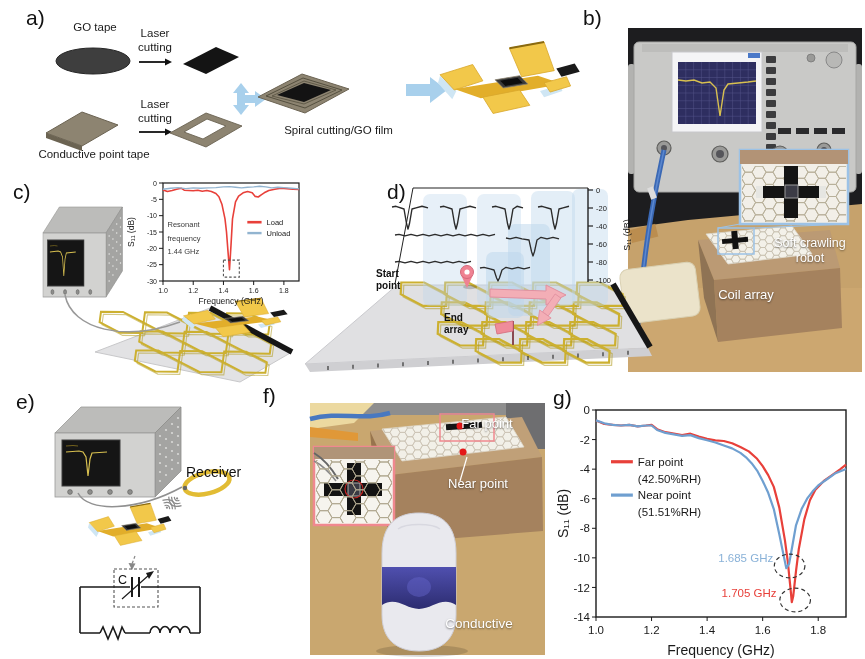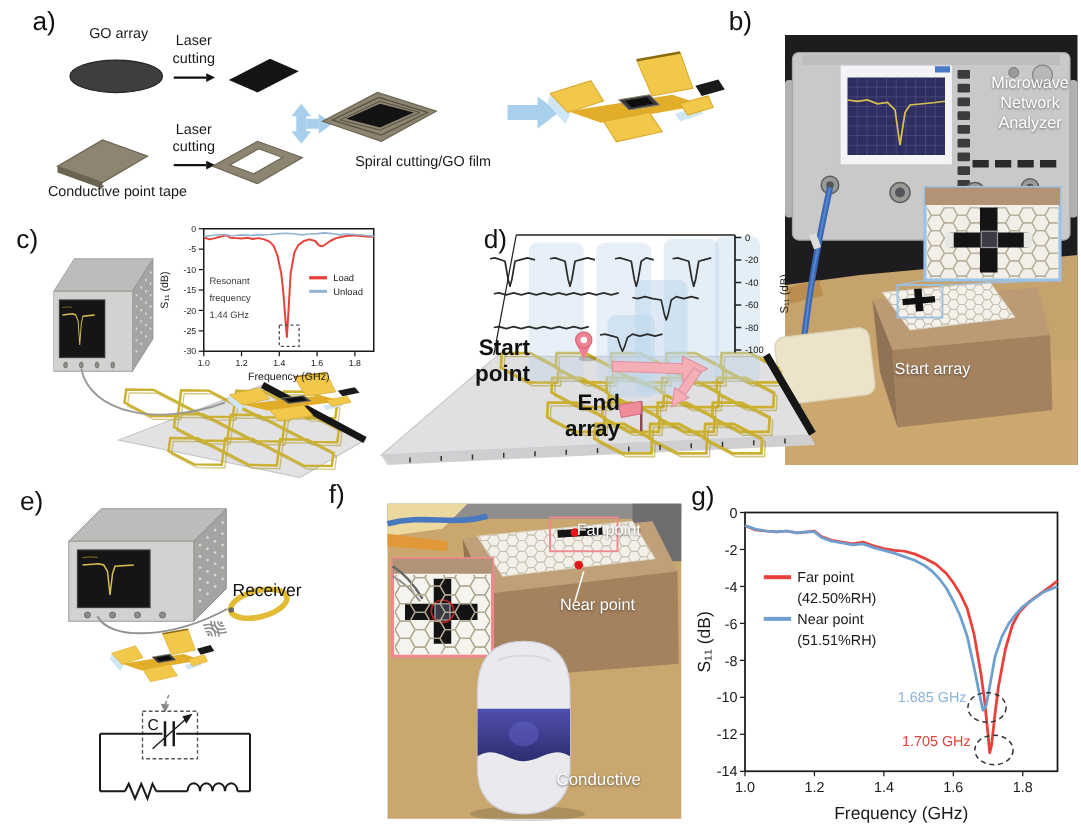--- a/index.html
+++ b/index.html
@@ -3,21 +3,21 @@
 <meta charset="utf-8">
 <style>
   html,body{margin:0;padding:0;background:#ffffff;}
   .canvas{position:relative;width:865px;height:659px;background:#fff;overflow:hidden;
           font-family:"Liberation Sans",sans-serif;}
   .canvas svg{position:absolute;overflow:visible;font-family:"Liberation Sans",sans-serif;}
   .plabel{position:absolute;font-size:21px;color:#111;}
   .slabel{position:absolute;font-size:11.5px;color:#1a1a1a;text-align:center;line-height:1.22;}
   .wlabel{position:absolute;color:#fff;text-shadow:0 1px 2px rgba(0,0,0,.5);font-size:13px;
           text-align:center;line-height:1.22;}
-  .blabel{position:absolute;font-size:18px;font-weight:bold;color:#111;text-align:right;
+  .blabel{position:absolute;font-size:10px;font-weight:bold;color:#111;text-align:left;
           line-height:1.15;white-space:pre-line;}
   .klabel{position:absolute;font-size:13px;color:#111;margin-top:16px;}
 </style>
 </head>
 <body>
 
 <div class="canvas">
 
   <svg id="scene-a" style="left:0;top:0" width="580" height="178">
       <g>
@@ -1115,28 +1115,28 @@
     </svg>
 
   <div class="plabel" style="left:26px;top:6px">a)</div>
   <div class="plabel" style="left:583px;top:6px">b)</div>
   <div class="plabel" style="left:13px;top:180px">c)</div>
   <div class="plabel" style="left:387px;top:180px">d)</div>
   <div class="plabel" style="left:16px;top:390px">e)</div>
   <div class="plabel" style="left:263px;top:384px">f)</div>
   <div class="plabel" style="left:553px;top:386px">g)</div>
 
-  <div class="slabel" style="left:58px;top:20px;width:74px">GO array</div>
+  <div class="slabel" style="left:58px;top:20px;width:74px">GO tape</div>
   <div class="slabel" style="left:132px;top:26px;width:46px">Laser cutting</div>
   <div class="slabel" style="left:132px;top:97px;width:46px">Laser cutting</div>
   <div class="slabel" style="left:24px;top:147px;width:140px">Conductive point tape</div>
   <div class="slabel" style="left:266px;top:123px;width:145px;white-space:nowrap">Spiral cutting/GO film</div>
 
-  <div class="wlabel" style="left:786px;top:58px;width:76px">Microwave Network Analyzer</div>
-  <div class="wlabel" style="left:706px;top:287px;width:80px">Start array</div>
+  <div class="wlabel" style="left:760px;top:236px;width:100px;font-size:12.5px">Soft crawling robot</div>
+  <div class="wlabel" style="left:706px;top:287px;width:80px">Coil array</div>
 
   <div class="blabel" style="left:376px;top:268px;width:48px">Start
 point</div>
   <div class="blabel" style="left:444px;top:312px;width:52px">End
 array</div>
 
   <div class="klabel" style="left:186px;top:448px;font-size:14px">Receiver</div>
   <div class="klabel" style="left:118px;top:557px;font-size:12.5px">C</div>
   <div class="klabel" style="left:98px;top:644px">R</div>
   <div class="klabel" style="left:166px;top:644px">L</div>

